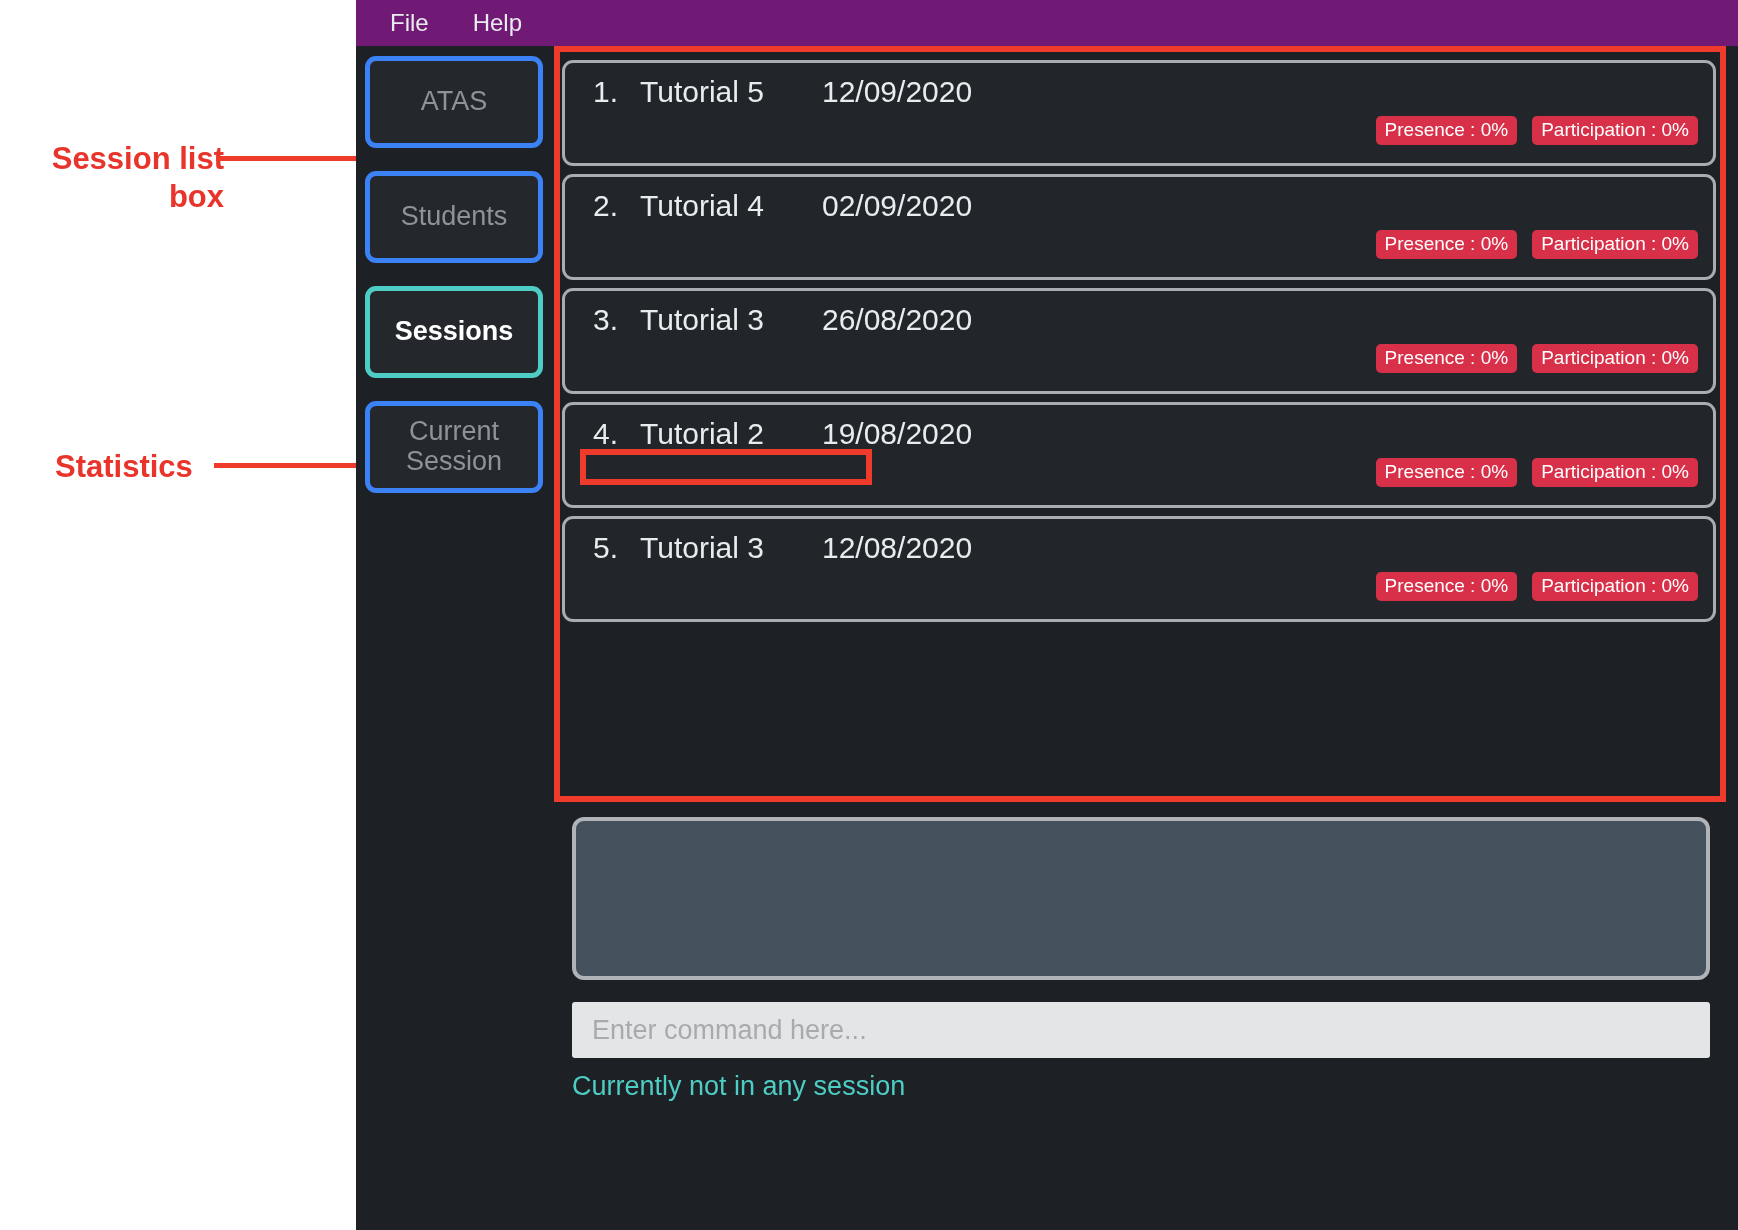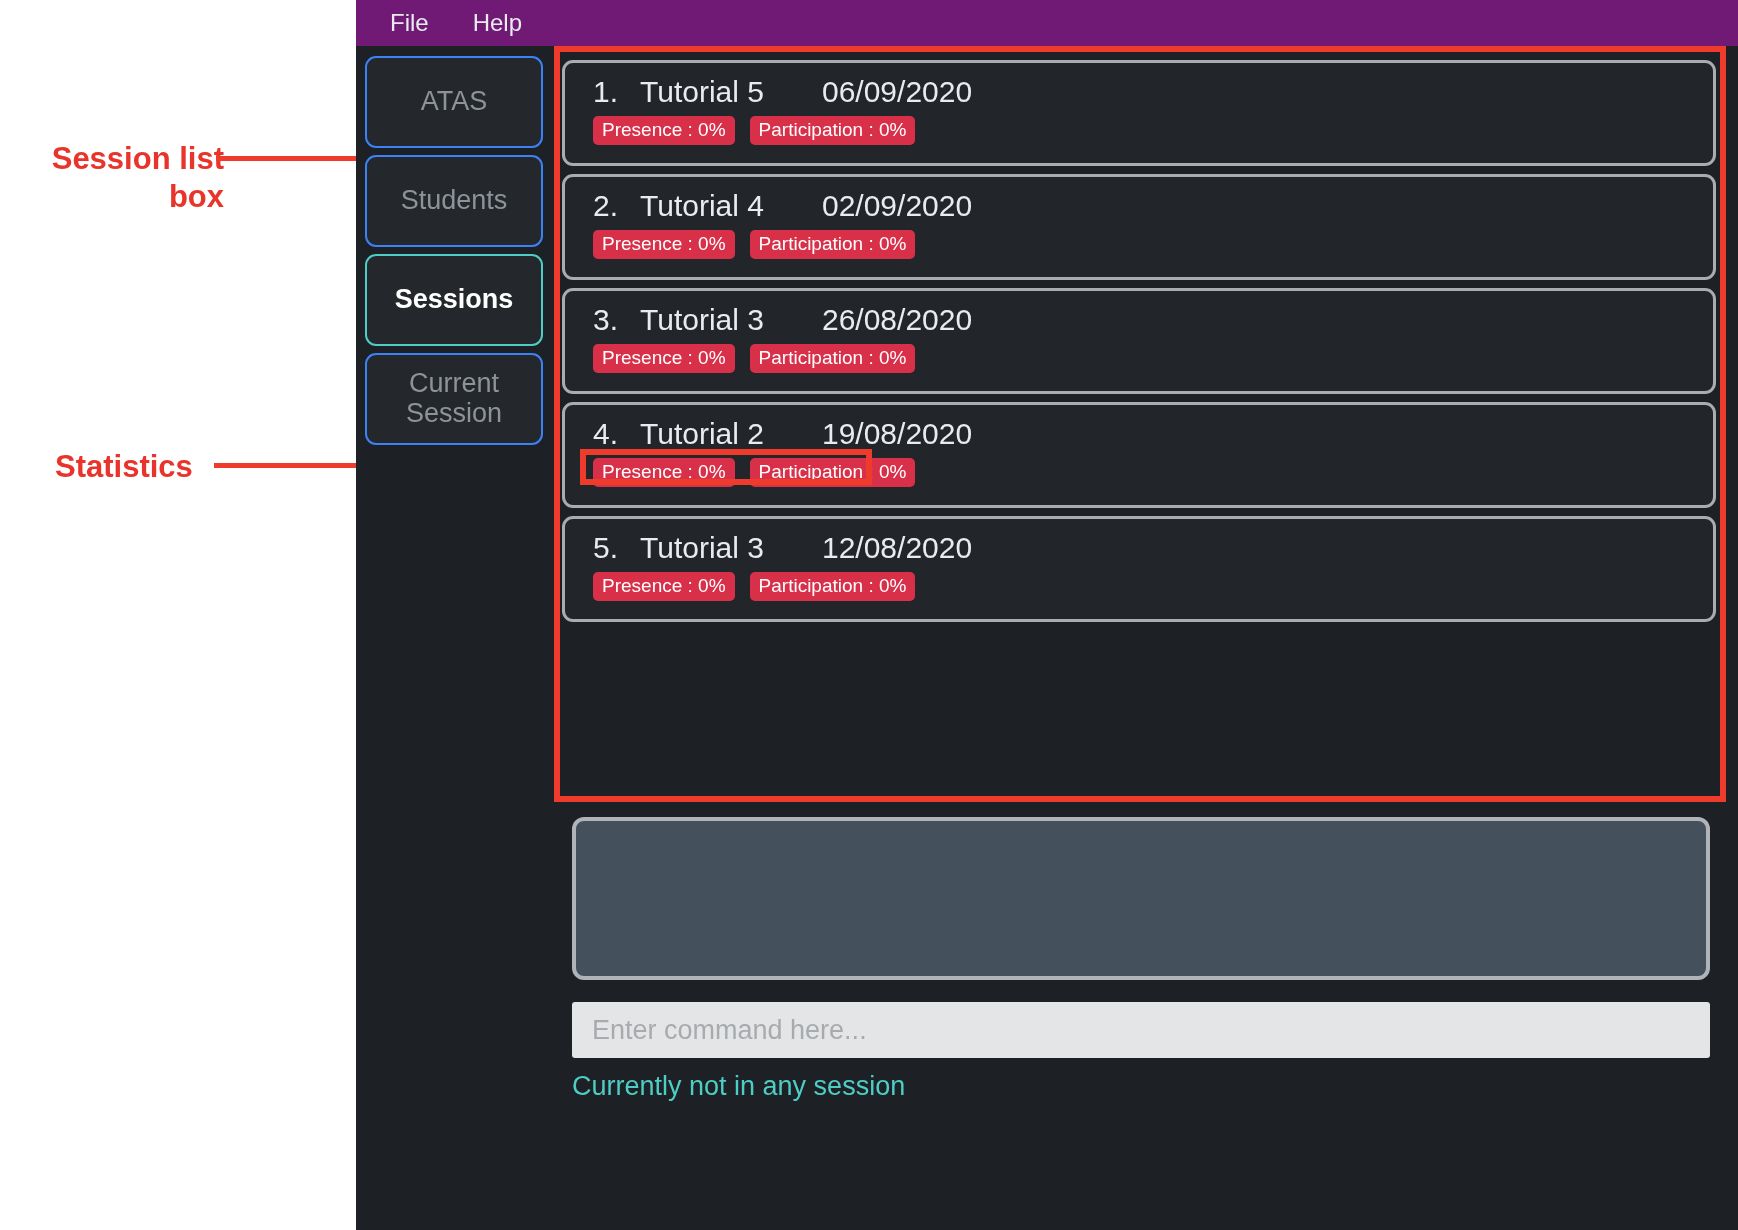--- a/index.html
+++ b/index.html
@@ -84,22 +84,22 @@
   }
   #sidebar {
     width: 198px;
     flex: 0 0 198px;
     padding: 10px 0 0 9px;
     box-sizing: border-box;
   }
   .nav-btn {
     width: 178px;
     height: 92px;
-    margin-bottom: 7px;
-    border: 2px solid #3b82f6;
+    margin-bottom: 23px;
+    border: 5px solid #3b82f6;
     border-radius: 11px;
     background: #24282d;
     color: #8e9398;
     font-size: 27px;
     display: flex;
     align-items: center;
     justify-content: center;
     text-align: center;
     box-sizing: border-box;
     line-height: 1.1;
@@ -145,21 +145,21 @@
     display: flex;
     align-items: baseline;
     color: #e9ecef;
     font-size: 30px;
     margin-bottom: 7px;
     white-space: nowrap;
   }
   .s-index { margin-right: 22px; }
   .s-name  { margin-right: 58px; }
   .s-date  { }
-  .badges { display: flex; align-items: center; }
+  .badges { display: flex; align-items: center; justify-content: flex-end; }
   .badge {
     background: #d9304a;
     color: #ffffff;
     font-size: 19px;
     padding: 4px 9px 5px 9px;
     border-radius: 5px;
     margin-right: 15px;
     white-space: nowrap;
     line-height: 1.05;
   }
@@ -237,21 +237,21 @@
       </div>
 
       <div id="content-col">
 
         <div id="session-list">
 
           <div class="session-card">
             <div class="session-title-row">
               <span class="s-index">1.</span>
               <span class="s-name">Tutorial 5</span>
-              <span class="s-date">06/09/2020</span>
+              <span class="s-date">12/09/2020</span>
             </div>
             <div class="badges">
               <span class="badge">Presence : 0%</span>
               <span class="badge">Participation : 0%</span>
             </div>
           </div>
 
           <div class="session-card">
             <div class="session-title-row">
               <span class="s-index">2.</span>

